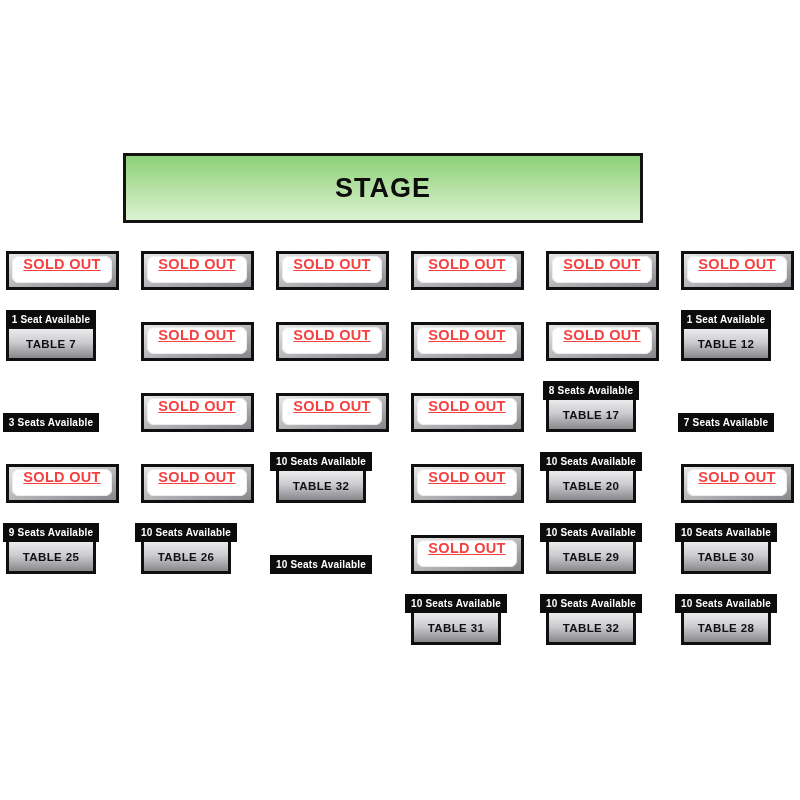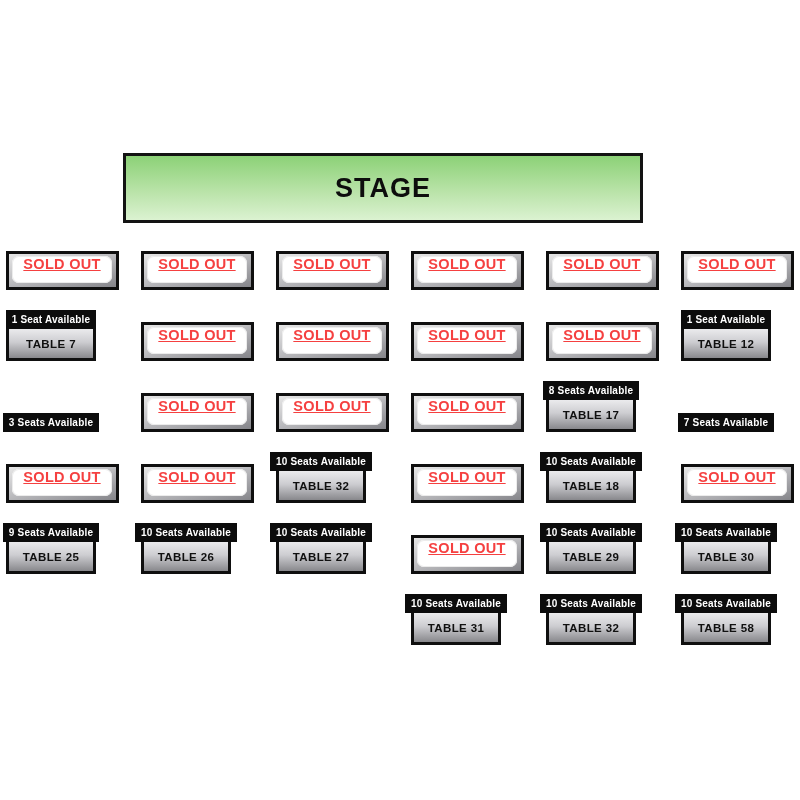--- a/index.html
+++ b/index.html
@@ -216,21 +216,21 @@
     </div>
   </div>
       <div class="cell-soldout" style="grid-row-start: 4; grid-column-start: 4;">
     <div class="soldout-inner">
       <span class="soldout-label">SOLD OUT</span>
     </div>
   </div>
       <div class="cell-table" style="grid-row-start: 4; grid-column-start: 5;">
     <div class="seats-badge">10 Seats Available</div>
     <div class="table-box">
-      <span class="table-label">TABLE 18</span>
+      <span class="table-label">TABLE 20</span>
     </div>
   </div>
       <div class="cell-soldout" style="grid-row-start: 4; grid-column-start: 6;">
     <div class="soldout-inner">
       <span class="soldout-label">SOLD OUT</span>
     </div>
   </div>
       <div class="cell-table" style="grid-row-start: 5; grid-column-start: 1;">
     <div class="seats-badge">9 Seats Available</div>
     <div class="table-box">
@@ -238,23 +238,20 @@
     </div>
   </div>
       <div class="cell-table" style="grid-row-start: 5; grid-column-start: 2;">
     <div class="seats-badge">10 Seats Available</div>
     <div class="table-box">
       <span class="table-label">TABLE 26</span>
     </div>
   </div>
       <div class="cell-table" style="grid-row-start: 5; grid-column-start: 3;">
     <div class="seats-badge">10 Seats Available</div>
-    <div class="table-box">
-      <span class="table-label">TABLE 27</span>
-    </div>
   </div>
       <div class="cell-soldout" style="grid-row-start: 5; grid-column-start: 4;">
     <div class="soldout-inner">
       <span class="soldout-label">SOLD OUT</span>
     </div>
   </div>
       <div class="cell-table" style="grid-row-start: 5; grid-column-start: 5;">
     <div class="seats-badge">10 Seats Available</div>
     <div class="table-box">
       <span class="table-label">TABLE 29</span>
@@ -274,18 +271,18 @@
   </div>
       <div class="cell-table" style="grid-row-start: 6; grid-column-start: 5;">
     <div class="seats-badge">10 Seats Available</div>
     <div class="table-box">
       <span class="table-label">TABLE 32</span>
     </div>
   </div>
       <div class="cell-table" style="grid-row-start: 6; grid-column-start: 6;">
     <div class="seats-badge">10 Seats Available</div>
     <div class="table-box">
-      <span class="table-label">TABLE 58</span>
+      <span class="table-label">TABLE 28</span>
     </div>
   </div>
     </div>
 
 </div>
 
 </body></html>

